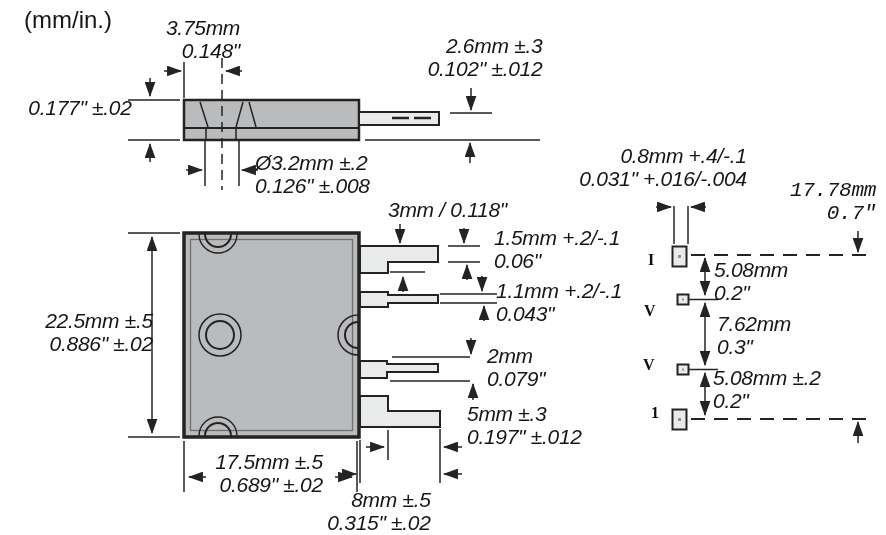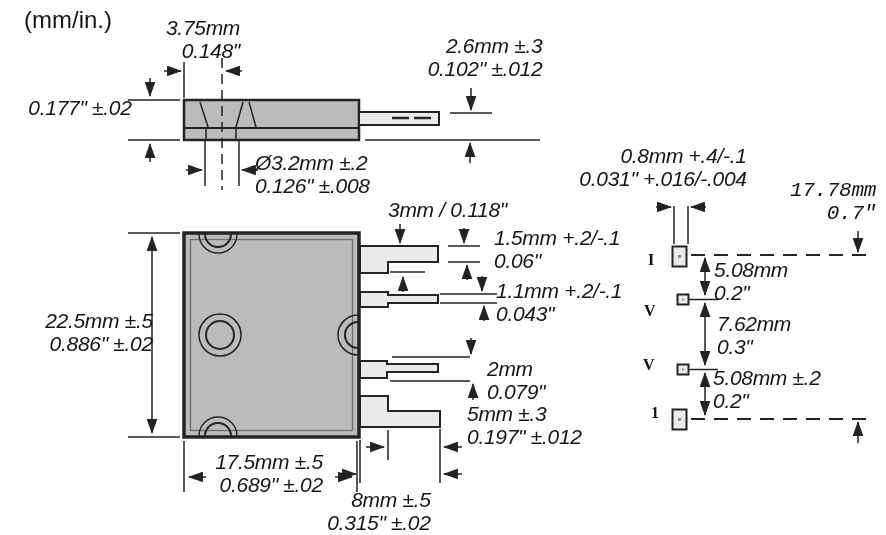--- a/index.html
+++ b/index.html
@@ -228,21 +228,21 @@
   <div class="lbl" style="left:494px; top:226px;">
     <div>1.5mm +.2/-.1</div>
     <div>0.06"</div>
   </div>
 
   <div class="lbl" style="left:496px; top:279px;">
     <div>1.1mm +.2/-.1</div>
     <div>0.043"</div>
   </div>
 
-  <div class="lbl" style="left:487px; top:344px;margin-top:13px;">
+  <div class="lbl" style="left:487px; top:344px;">
     <div>2mm</div>
     <div>0.079"</div>
   </div>
 
   <div class="lbl" style="left:467px; top:402px;">
     <div>5mm ±.3</div>
     <div>0.197" ±.012</div>
   </div>
 
   <div class="lbl c" style="left:99px; top:309px;">

